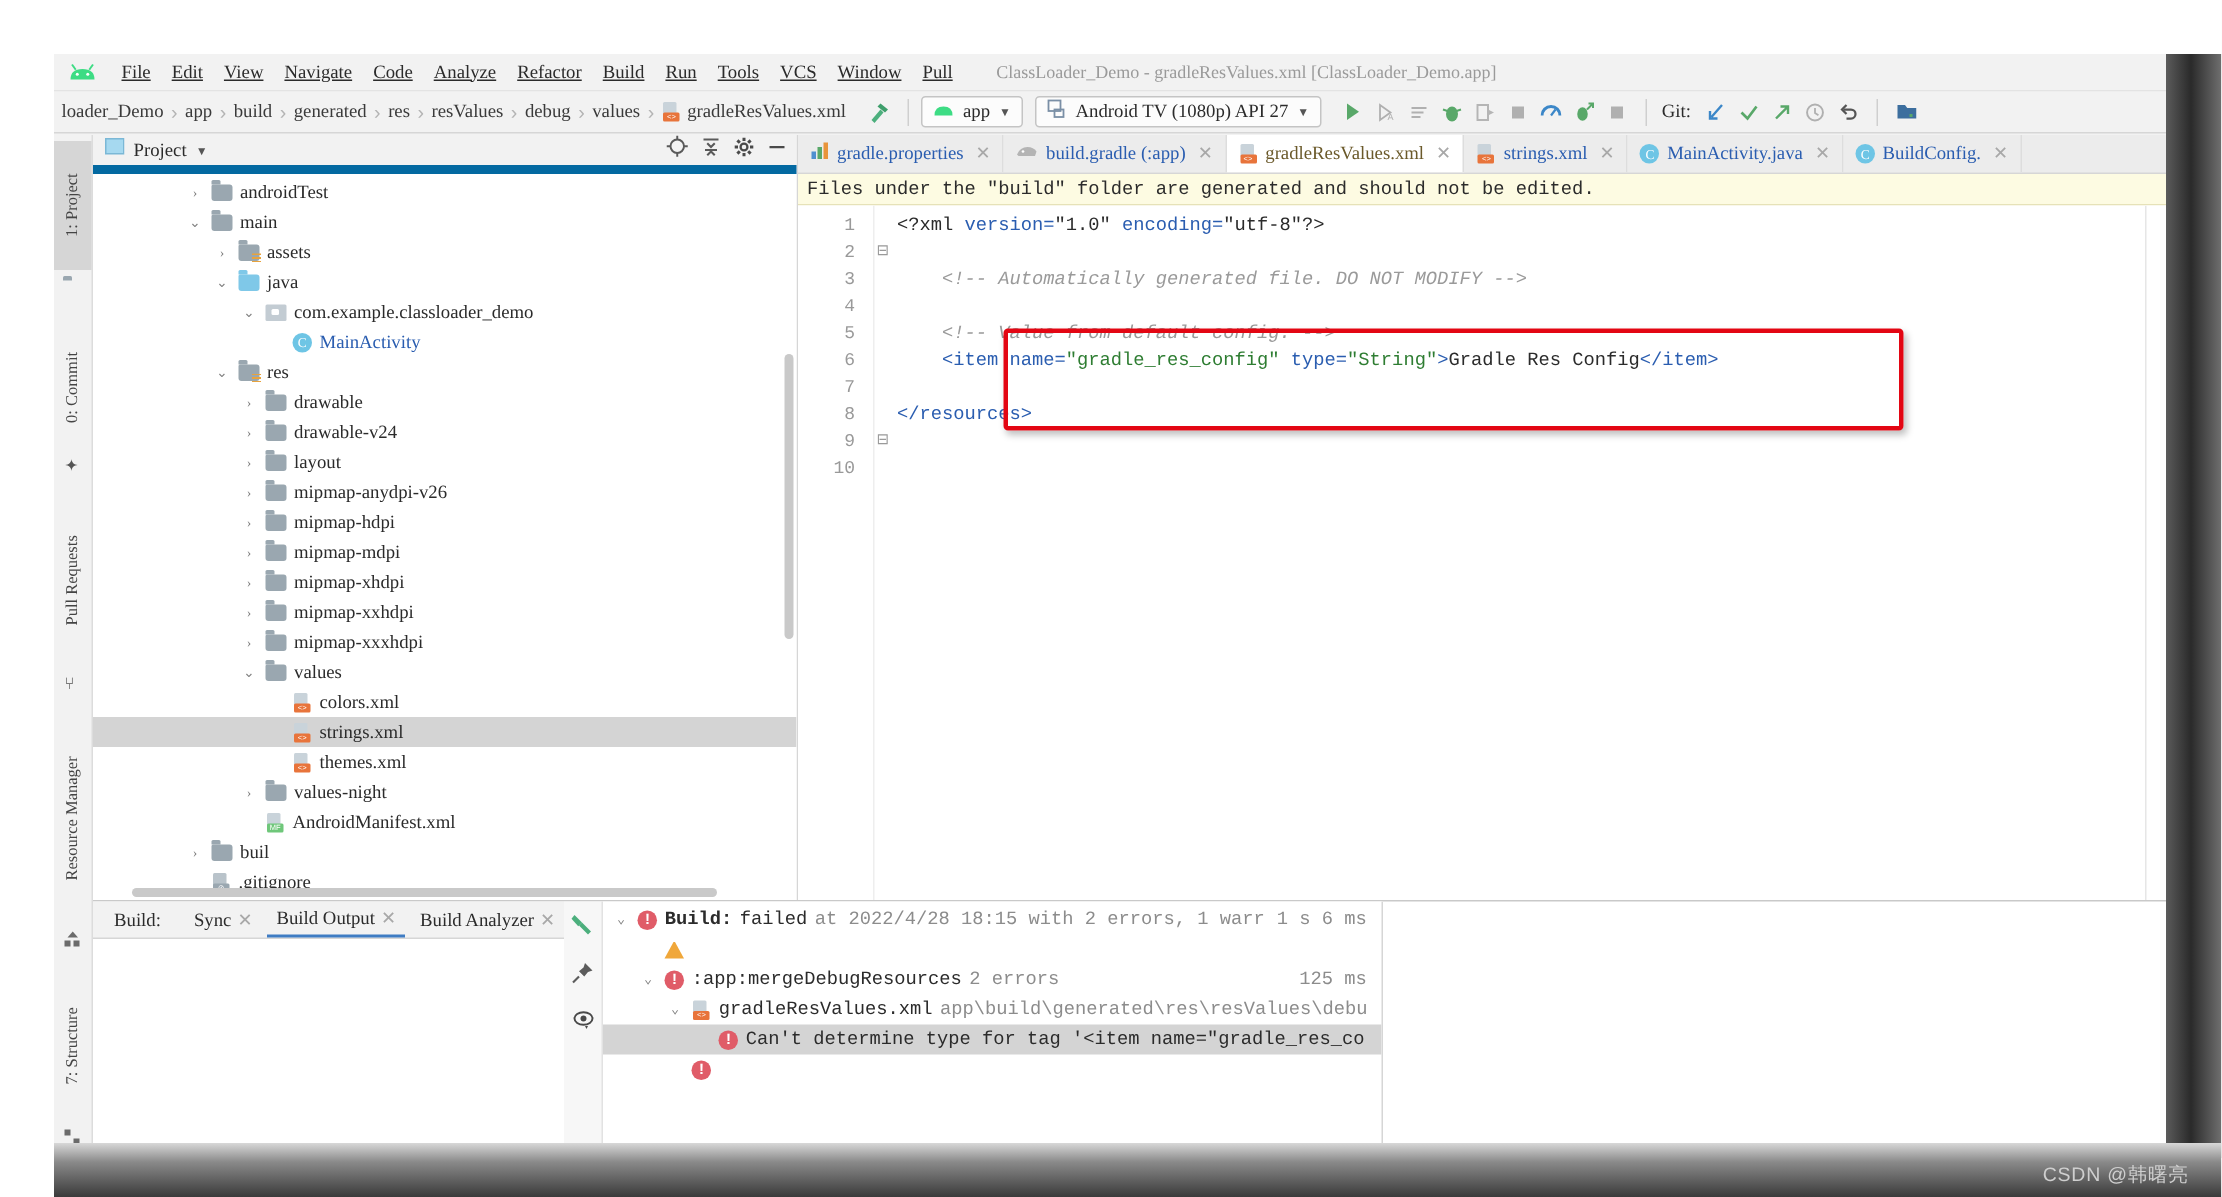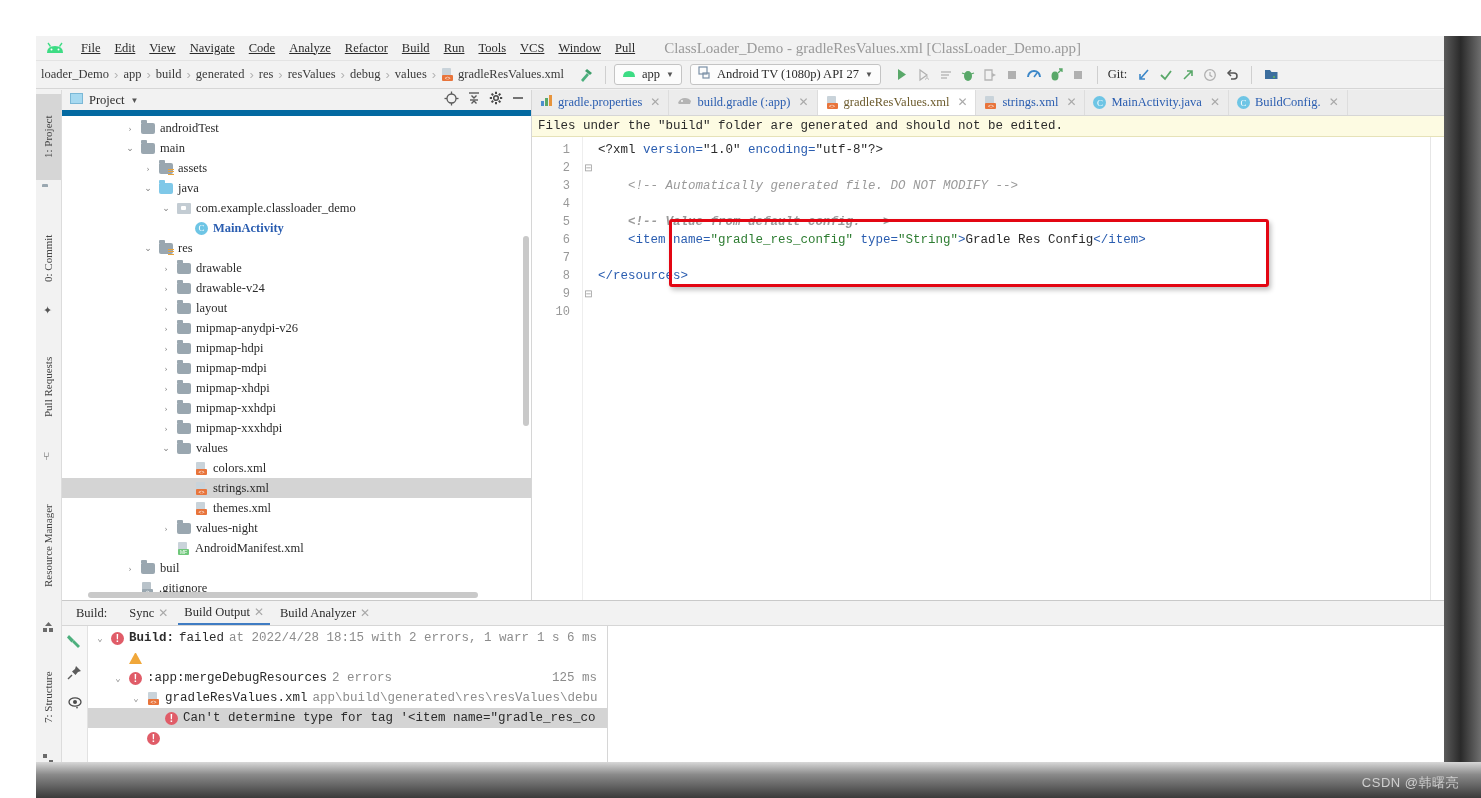--- a/index.html
+++ b/index.html
@@ -60,21 +60,21 @@
   }
   .menu-item {
     font-size: 12.5px; color: #2b2b2b;
     padding: 3px 7px;
     font-family: "Liberation Serif", serif;
     white-space: nowrap;
   }
   .menu-item u { text-decoration: underline; }
   .win-title {
     margin-left: 22px;
-    font-size: 15px; color: #9a9a9a;
+    font-size: 12px; color: #9a9a9a;
     font-family: "Liberation Serif", serif;
     white-space: nowrap;
   }
 
   
   .toolbar {
     height: 28px;
     display: flex; align-items: center;
     background: #f2f2f2;
     border-bottom: 1px solid #d6d6d6;
@@ -171,21 +171,21 @@
     white-space: nowrap; gap: 5px;
     padding-right: 8px;
   }
   .trow.sel { background: #d4d4d4; }
   .arrow {
     width: 12px; height: 12px; flex: 0 0 12px;
     display: flex; align-items: center; justify-content: center;
     color: #808080; font-size: 9px;
   }
   .arrow.none { visibility: hidden; }
-  .tlabel.blue { color: #2a5db0; font-weight: bold; }
+  .tlabel.blue { color: #2a5db0; }
   .scroll-v {
     position: absolute; right: 2px; top: 120px;
     width: 6px; height: 190px; background: #c9c9c9; border-radius: 3px;
   }
   .scroll-h {
     position: absolute; left: 26px; bottom: 2px;
     width: 390px; height: 6px; background: #c9c9c9; border-radius: 3px;
   }
 
   
@@ -263,21 +263,21 @@
   .hl-box-code {
     position: absolute;
     left: 75px; top: 82px; width: 600px; height: 68px;
     border: 3px solid #e30613; border-radius: 3px;
     pointer-events: none;
     box-shadow: 2px 3px 5px rgba(0,0,0,.25);
   }
 
   
   .lower {
-    flex: 1; display: flex; flex-direction: column;
+    flex: 1; display: flex; flex-direction: row;
     border-top: 1px solid #c9c9c9; background: #ffffff;
     min-height: 0;
   }
   .build-tabs {
     height: 25px; display: flex; align-items: center;
     background: #f2f2f2; border-bottom: 1px solid #d6d6d6;
     padding-left: 8px; gap: 4px;
   }
   .btab {
     font-size: 12.5px; color: #2b2b2b;
@@ -883,21 +883,21 @@
                 <div class="fold"></div>
                 <div class="fold"></div>
                 <div class="fold">⊟</div>
               </div>
               <div class="code">
                 <div id="code-lines">
                     <div class="cl"><span class="k-pi" style="white-space: pre;">&lt;?xml </span><span class="k-attr" style="white-space: pre;">version=</span><span class="k-txt" style="white-space: pre;">"1.0"</span><span class="k-attr" style="white-space: pre;"> encoding=</span><span class="k-txt" style="white-space: pre;">"utf-8"</span><span class="k-pi" style="white-space: pre;">?&gt;</span></div>
                     <div class="cl">&nbsp;</div>
                     <div class="cl"><span class="k-cmt" style="white-space: pre;">    &lt;!-- Automatically generated file. DO NOT MODIFY --&gt;</span></div>
                     <div class="cl">&nbsp;</div>
-                    <div class="cl"><span class="k-cmt" style="white-space: pre; font-weight: bold;">    &lt;!-- Value from default config. --&gt;</span></div>
+                    <div class="cl"><span class="k-cmt" style="white-space: pre;">    &lt;!-- Value from default config. --&gt;</span></div>
                     <div class="cl"><span class="k-tag" style="white-space: pre;">    &lt;item </span><span class="k-attr" style="white-space: pre;">name=</span><span class="k-str" style="white-space: pre;">"gradle_res_config"</span><span class="k-attr" style="white-space: pre;"> type=</span><span class="k-str" style="white-space: pre;">"String"</span><span class="k-tag" style="white-space: pre;">&gt;</span><span class="k-txt" style="white-space: pre;">Gradle Res Config</span><span class="k-tag" style="white-space: pre;">&lt;/item&gt;</span></div>
                     <div class="cl">&nbsp;</div>
                     <div class="cl"><span class="k-tag" style="white-space: pre;">&lt;/resources&gt;</span></div>
                     <div class="cl">&nbsp;</div>
                   </div>
                 <div class="hl-box-code"></div>
               </div>
               <div class="editor-right-bar"></div>
             </div>
           </div>

